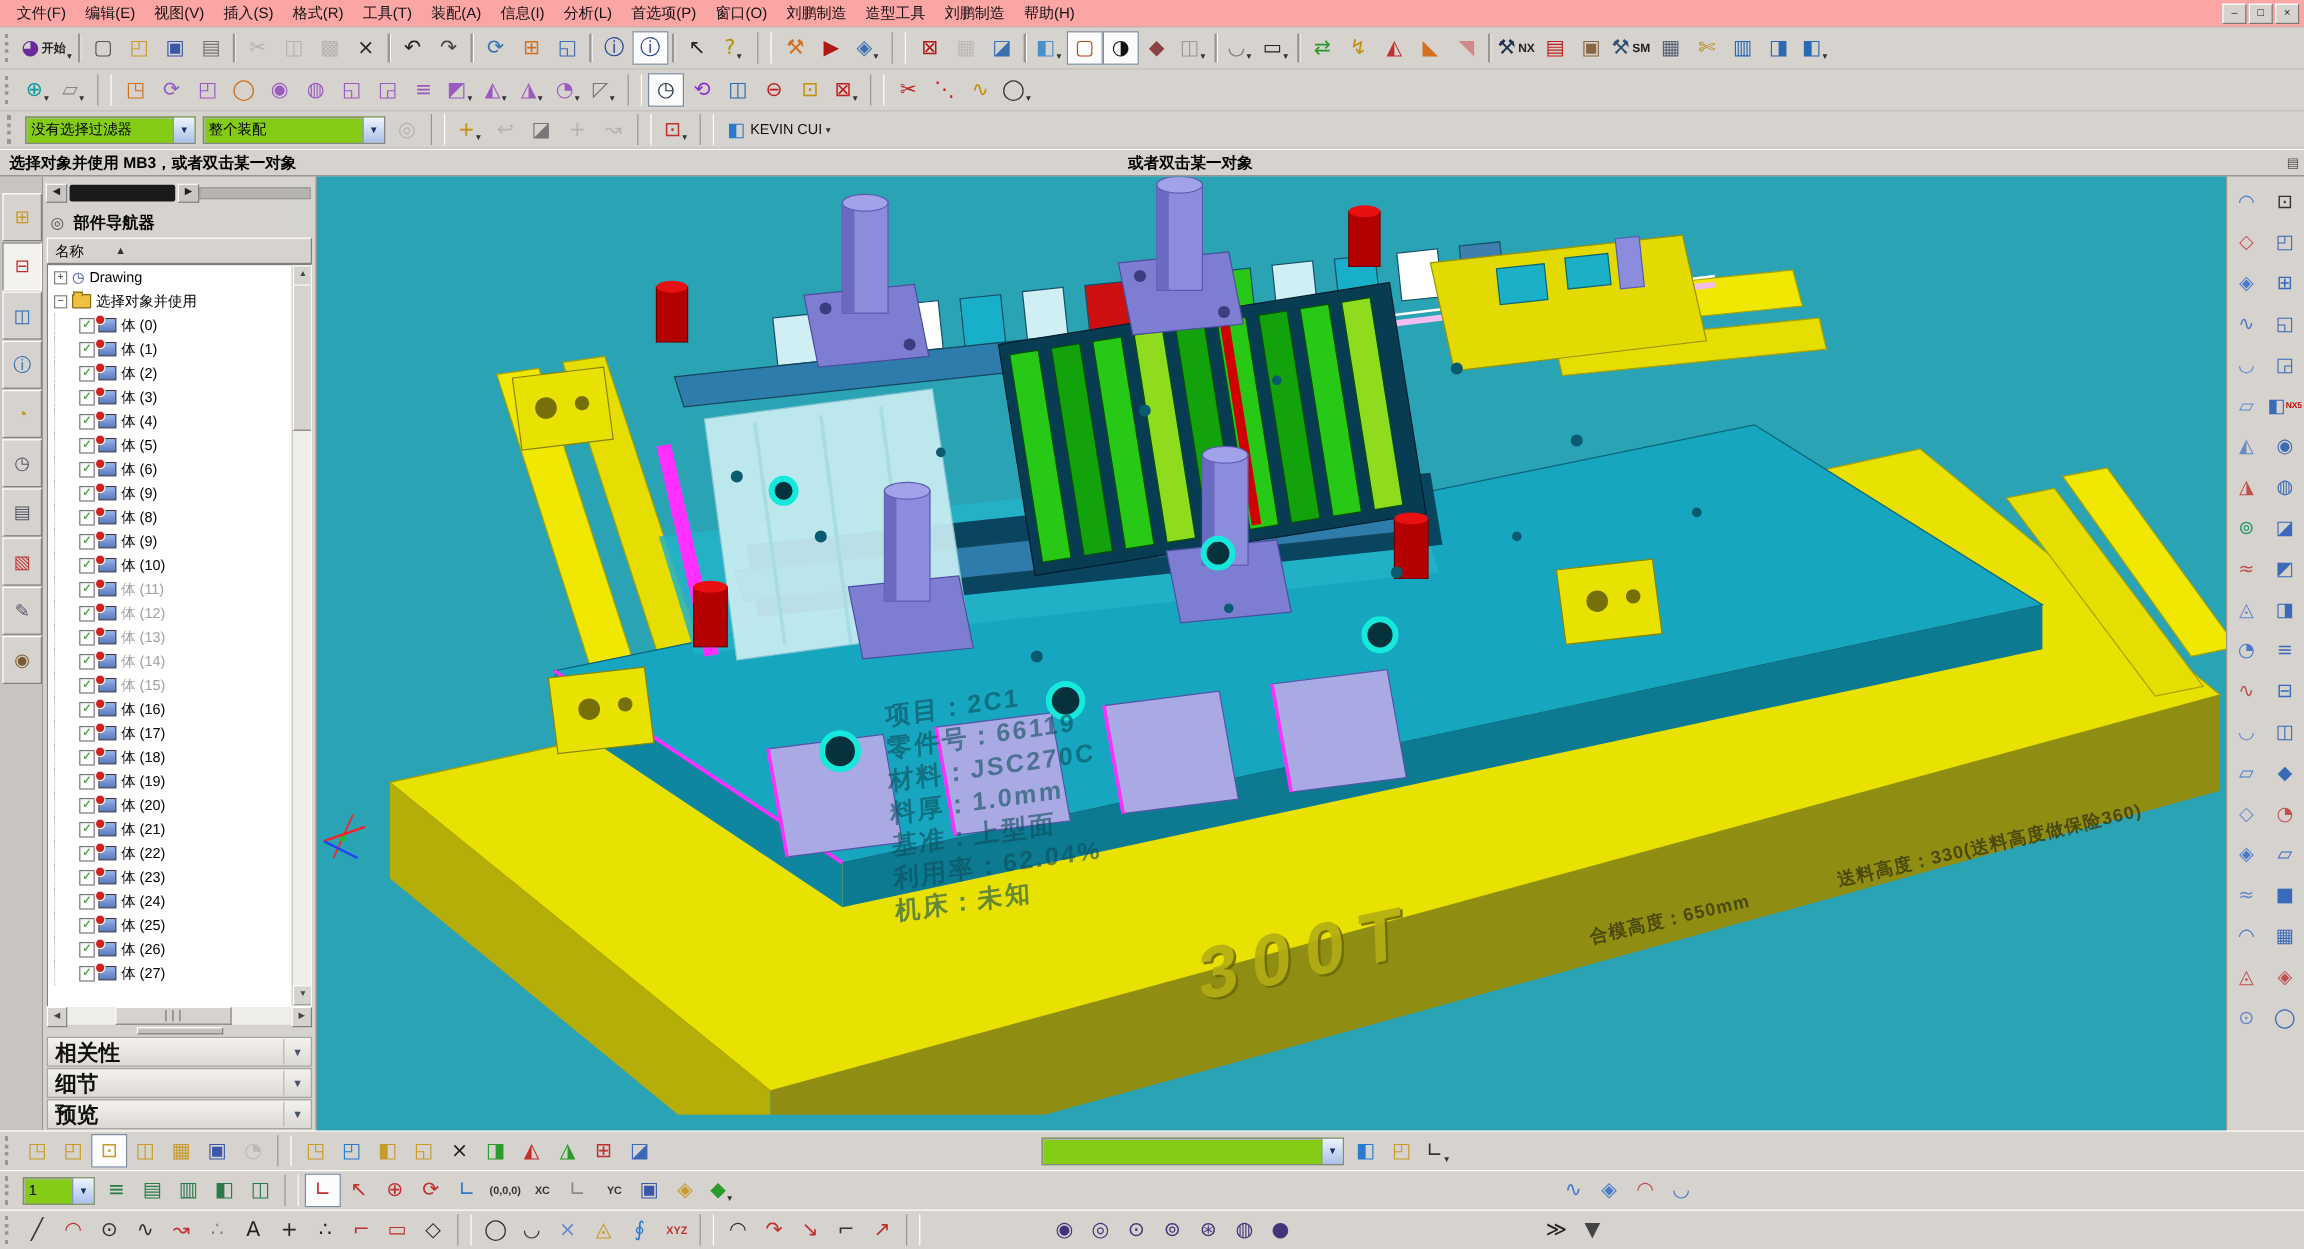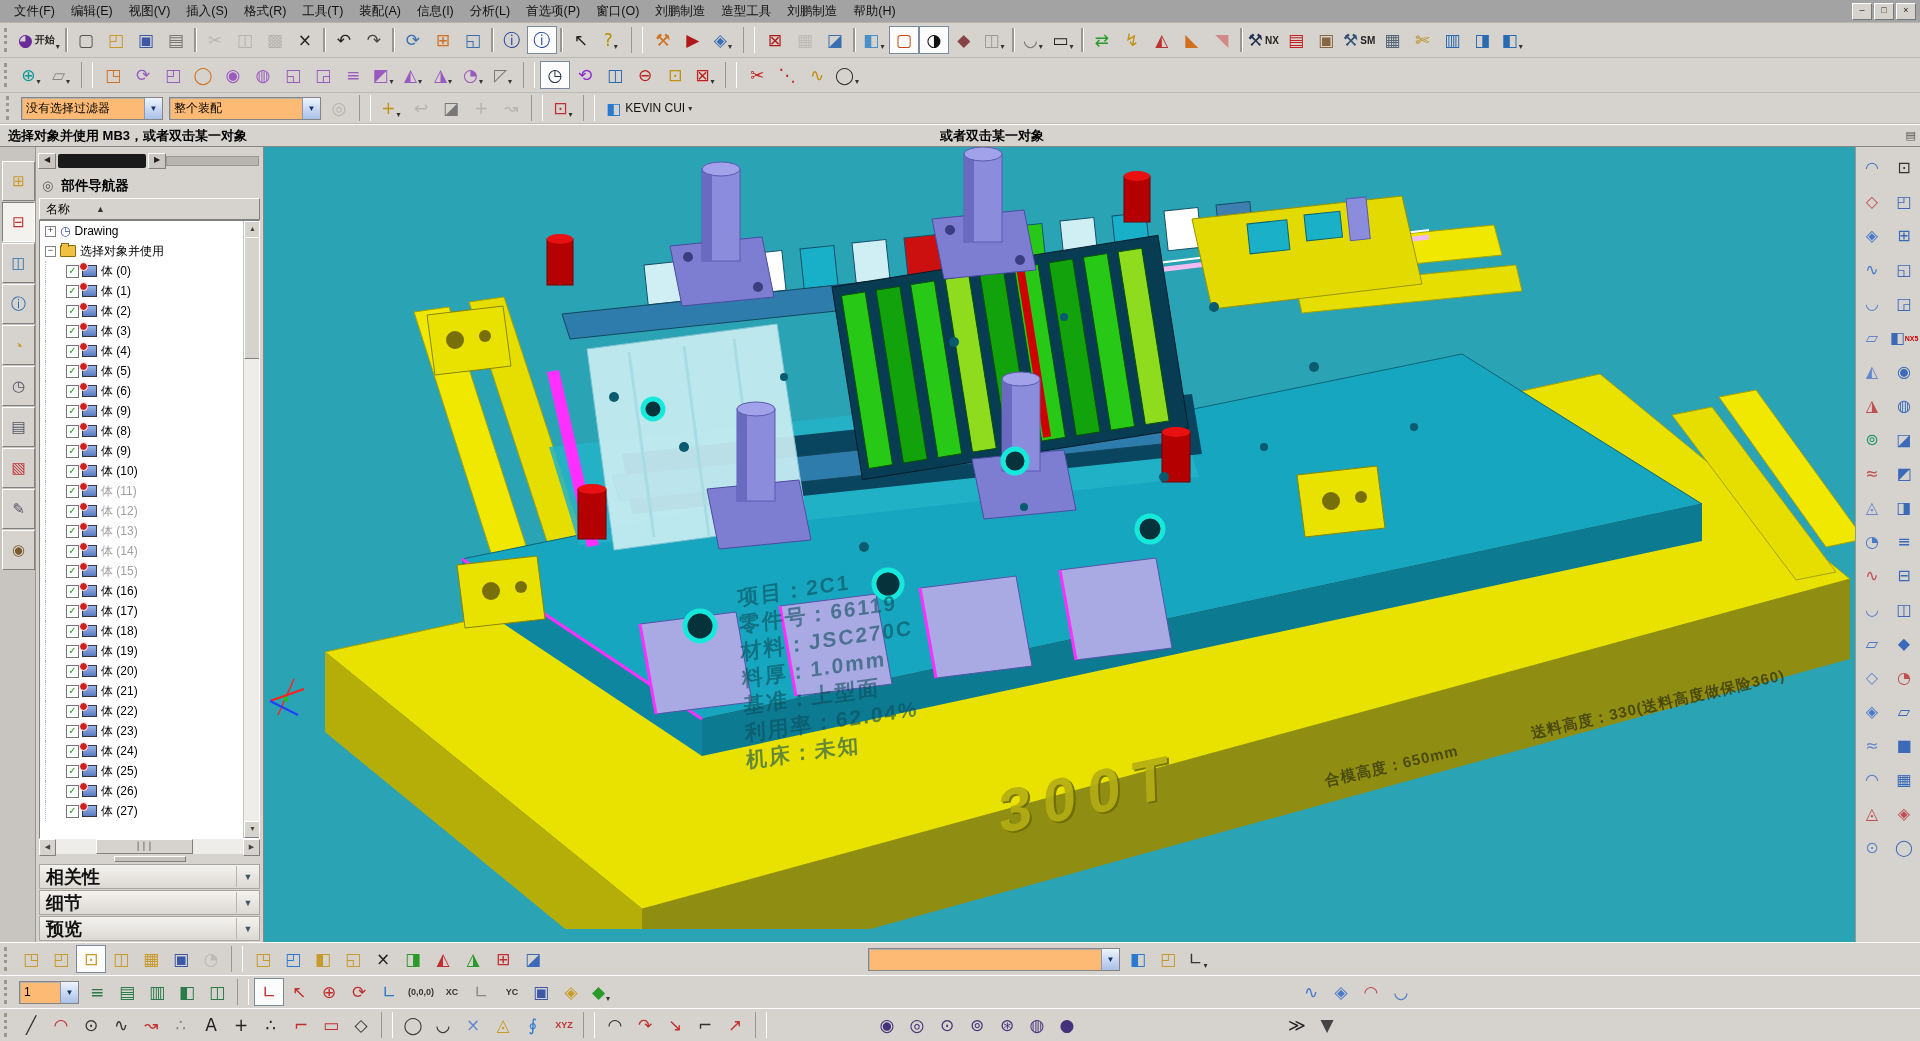--- a/index.html
+++ b/index.html
@@ -8,38 +8,38 @@
 
   
   #titlebar{height:22px;background:linear-gradient(#6a6a6a,#2e2e2e 45%,#101010);display:flex;align-items:center;padding:0 4px;color:#fff;flex:0 0 auto;}
   #nxlogo{width:16px;height:16px;border-radius:50%;background:radial-gradient(circle at 30% 30%,#f0f0f0 10%,#8a2aa0 35%,#c03030 60%,#1a5aa0 90%);margin-right:6px;border:1px solid #555;}
   #titletext{font-size:12.5px;font-weight:bold;}
   #brand{margin-left:auto;font-size:14px;font-weight:bold;letter-spacing:2px;margin-right:14px;}
   .winbtn{width:25px;height:16px;margin-left:3px;border:1px solid #777;background:linear-gradient(#555,#222);color:#eee;font-size:10px;line-height:14px;text-align:center;border-radius:2px;}
   .winbtn.close{background:linear-gradient(#e05a3a,#b02010);border-color:#d88;}
 
   
-  #menubar{height:22px;background:#a3a3a3;border-bottom:1px solid #b8b5b0;display:flex;align-items:center;padding-left:6px;flex:0 0 auto;}
+  #menubar{height:22px;background:#fca5a5;border-bottom:1px solid #b8b5b0;display:flex;align-items:center;padding-left:6px;flex:0 0 auto;}
   .menuitem{font-size:12.5px;color:#111;padding:2px 8px;white-space:nowrap;}
   #mdibtns{margin-left:auto;display:flex;margin-right:4px;}
   .mdibtn{width:18px;height:15px;border:1px solid;border-color:#fff #777 #777 #fff;background:#d6d3ce;font-size:9px;line-height:13px;text-align:center;margin-left:2px;color:#222;}
 
   
   .toolbar{height:34px;background:#d6d3ce;border-bottom:1px solid #bdbab5;display:flex;align-items:center;padding-left:2px;flex:0 0 auto;overflow:hidden;}
   .tgrip{width:5px;height:24px;border-left:3px dotted #9a9792;margin:0 4px 0 2px;}
   .tsep{width:2px;height:24px;background:#9a9792;border-right:1px solid #fff;margin:0 3px;}
   .tgap{width:10px;height:26px;border-left:1px solid #9a9792;border-right:1px solid #fff;margin:0 5px;}
   .tbi{height:26px;min-width:26px;display:flex;align-items:center;justify-content:center;border:1px solid transparent;padding:0 1px;}
   .tbi .gly{font-size:17px;line-height:26px;font-family:"DejaVu Sans",sans-serif;}
   .tbi .tlbl{font-size:10px;font-weight:bold;color:#222;margin-left:2px;white-space:nowrap;}
   .tbi.onlytext .tlbl{font-size:9px;}
   .tbi .mini{font-size:8px;color:#333;margin-left:1px;align-self:flex-end;line-height:12px;}
   .tbi.dis{opacity:.42;filter:grayscale(1);}
   .tbi.box{border:1px solid #7a8aa0;background:#fcfcfc;}
-  .tcombo{height:21px;background:#fdba74;border:1px solid #858585;box-shadow:inset 1px 1px 0 #b5b2ad;display:flex;align-items:center;margin:16px 3px;}
+  .tcombo{height:21px;background:#84cc16;border:1px solid #858585;box-shadow:inset 1px 1px 0 #b5b2ad;display:flex;align-items:center;margin:16px 3px;}
   .tcombo .cval{flex:1;font-size:12px;padding:0 4px;color:#000;white-space:nowrap;overflow:hidden;}
   .tcombo .cbtn{width:17px;height:100%;background:linear-gradient(#eef4fd,#a9c0e8);border-left:1px solid #8a98b8;color:#14336a;font-size:8px;display:flex;align-items:center;justify-content:center;}
 
   
   #selbar{height:30px;background:#d6d3ce;border-bottom:1px solid #bdbab5;display:flex;align-items:center;padding-left:4px;flex:0 0 auto;}
   #cuebar{height:21px;background:#d6d3ce;border-top:1px solid #fff;border-bottom:1px solid #8a8782;display:flex;align-items:center;flex:0 0 auto;position:relative;}
   #cueleft{font-size:13px;font-weight:bold;color:#000;padding-left:8px;}
   #cuecenter{position:absolute;left:940px;font-size:13px;font-weight:bold;color:#000;}
   #cueicon{position:absolute;right:4px;font-size:11px;color:#555;}
   .userchip{display:flex;align-items:center;margin-left:6px;}

